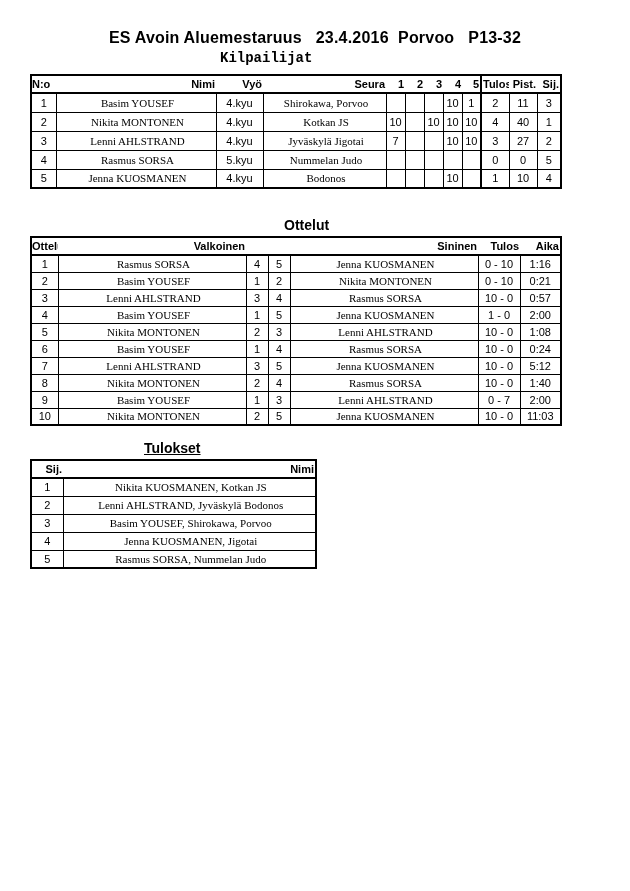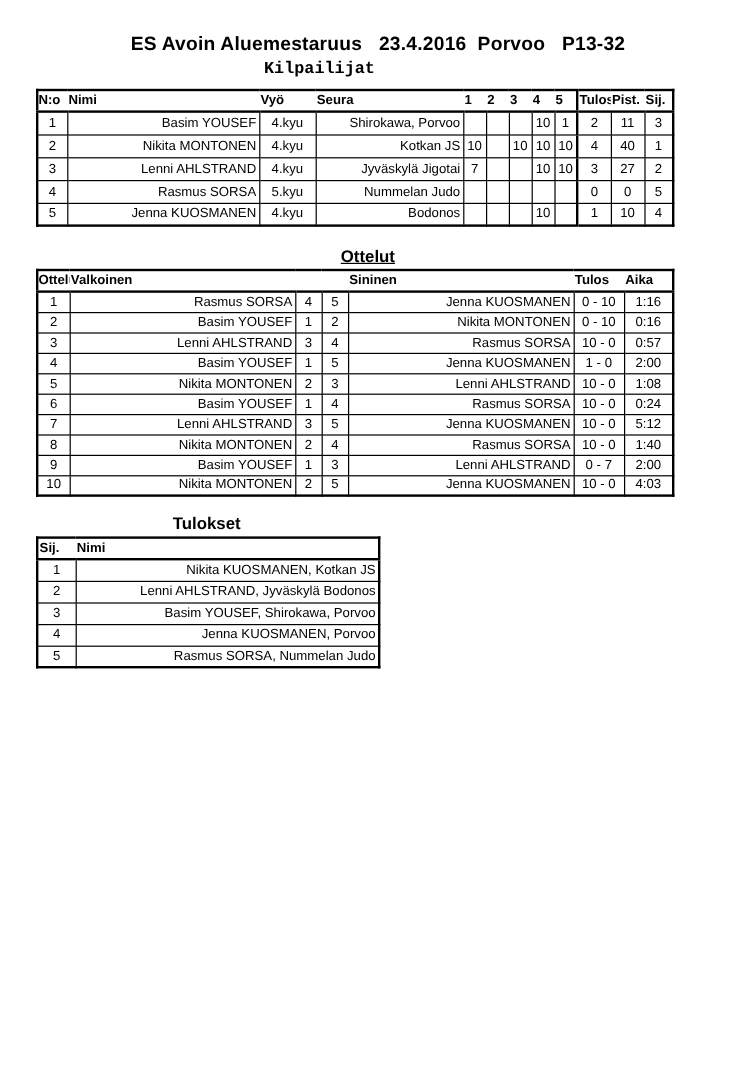--- a/index.html
+++ b/index.html
@@ -29,56 +29,56 @@
     font-weight: bold;
     line-height: 13px;
   }
   .section-heading {
     font-size: 14px;
     font-weight: bold;
     line-height: 17px;
     width: fit-content;
   }
   .h-kilpailijat { margin-top: 1px;  margin-left: 220px; font-family: Liberation Mono, monospace; }
-  .h-ottelut     { margin-top: 16px; margin-left: 284px; text-decoration: underline; }
-  .h-tulokset    { margin-top: 14px; margin-left: 144px; }
+  .h-ottelut     { margin-top: 28px; margin-left: 284px; }
+  .h-tulokset    { margin-top: 14px; margin-left: 144px; text-decoration: underline; }
 
   table.tbl {
     border-collapse: collapse;
     table-layout: fixed;
     border: 2px solid #000;
     margin-left: 30px;
   }
   .tbl-kilpailijat { margin-top: 7px; width: 530px; }
   .tbl-ottelut     { margin-top: 2px; width: 530px; }
   .tbl-tulokset    { margin-top: 2px; width: 285px; }
 
   .tbl th {
     font-size: 11px;
     font-weight: bold;
     border: 0;
     border-bottom: 2px solid #000;
     padding: 0 1px;
     height: 18px;
-    text-align: left;
+    text-align: right;
     white-space: nowrap;
     overflow: hidden;
   }
   .tbl td {
     font-size: 11px;
     border: 1px solid #000;
     padding: 0 2px;
     white-space: nowrap;
     overflow: hidden;
   }
   .tbl-kilpailijat td { height: 19px; }
   .tbl-ottelut td     { height: 17px; }
   .tbl-tulokset td    { height: 18px; }
 
-  .tl { text-align: right; padding-left: 5px !important; }
+  .tl { text-align: center; padding-left: 5px !important; font-family: Liberation Serif, serif; }
   .tc { text-align: center; }
   th.hl { text-align: left; padding-left: 0 !important; }
   .thick { border-left: 2px solid #000 !important; }
 </style>
 </head>
 <body>
 
 <div class="page">
 
   <div class="title">ES Avoin Aluemestaruus   23.4.2016  Porvoo   P13-32</div>
@@ -223,21 +223,21 @@
         <td class="tc">0 - 10</td>
         <td class="tc">1:16</td>
       </tr>
       <tr>
         <td class="tc">2</td>
         <td class="tl">Basim YOUSEF</td>
         <td class="tc">1</td>
         <td class="tc">2</td>
         <td class="tl">Nikita MONTONEN</td>
         <td class="tc">0 - 10</td>
-        <td class="tc">0:16</td>
+        <td class="tc">0:21</td>
       </tr>
       <tr>
         <td class="tc">3</td>
         <td class="tl">Lenni AHLSTRAND</td>
         <td class="tc">3</td>
         <td class="tc">4</td>
         <td class="tl">Rasmus SORSA</td>
         <td class="tc">10 - 0</td>
         <td class="tc">0:57</td>
       </tr>
@@ -295,21 +295,21 @@
         <td class="tc">0 - 7</td>
         <td class="tc">2:00</td>
       </tr>
       <tr>
         <td class="tc">10</td>
         <td class="tl">Nikita MONTONEN</td>
         <td class="tc">2</td>
         <td class="tc">5</td>
         <td class="tl">Jenna KUOSMANEN</td>
         <td class="tc">10 - 0</td>
-        <td class="tc">4:03</td>
+        <td class="tc">11:03</td>
       </tr>
     </tbody>
   </table>
 
   <div class="section-heading h-tulokset">Tulokset</div>
 
   <table class="tbl tbl-tulokset">
     <colgroup>
       <col style="width:32px">
         <col style="width:253px">
@@ -328,21 +328,21 @@
       <tr>
         <td class="tc">2</td>
         <td class="tl">Lenni AHLSTRAND, Jyväskylä Bodonos</td>
       </tr>
       <tr>
         <td class="tc">3</td>
         <td class="tl">Basim YOUSEF, Shirokawa, Porvoo</td>
       </tr>
       <tr>
         <td class="tc">4</td>
-        <td class="tl">Jenna KUOSMANEN, Porvoo</td>
+        <td class="tl">Jenna KUOSMANEN, Jigotai</td>
       </tr>
       <tr>
         <td class="tc">5</td>
         <td class="tl">Rasmus SORSA, Nummelan Judo</td>
       </tr>
     </tbody>
   </table>
 
 </div>
 

